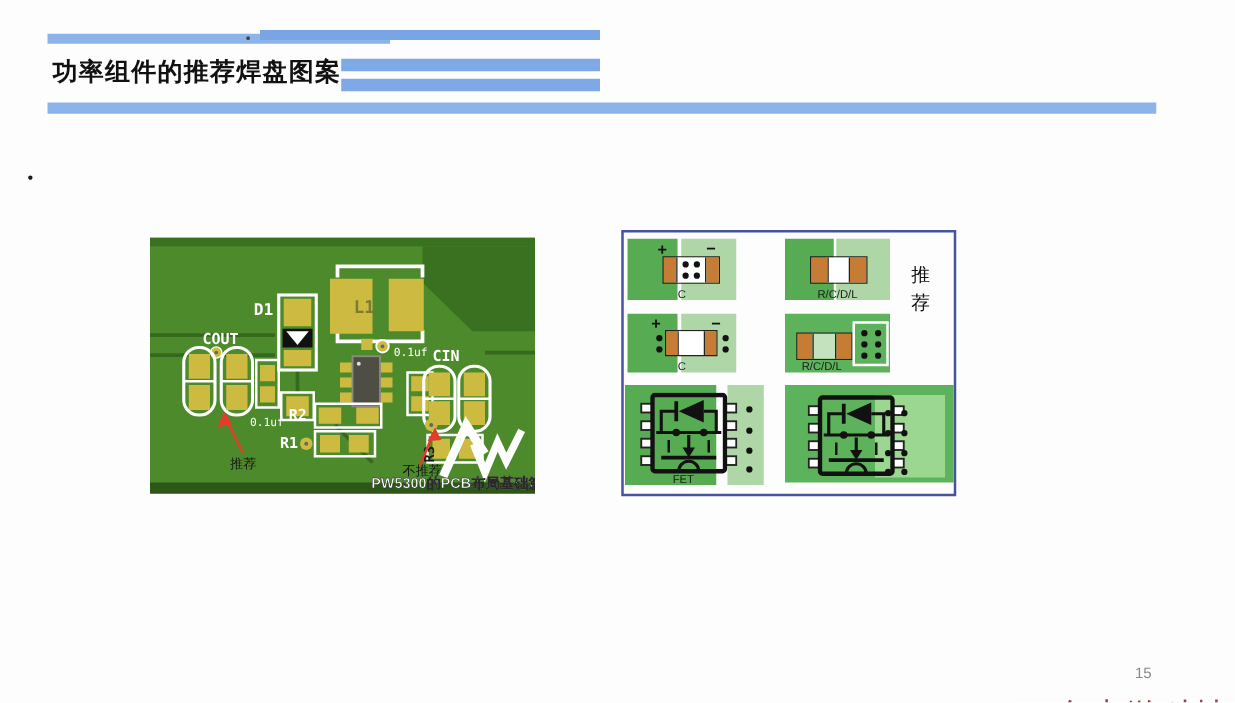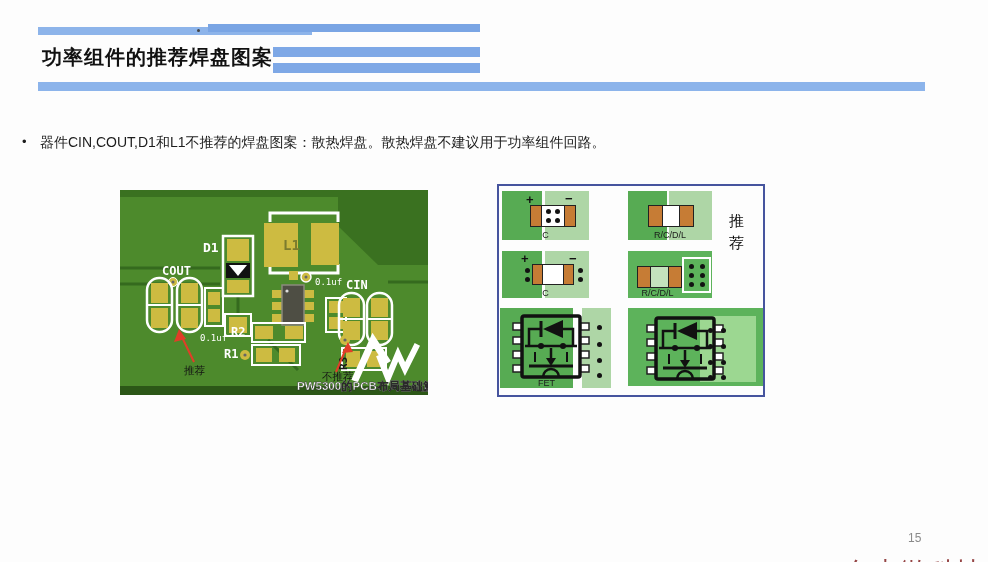--- a/index.html
+++ b/index.html
@@ -43,21 +43,20 @@
   <div class="bar" style="left:208px;top:24px;width:272px;height:8px;background:#7aa5e4;"></div>
   <div class="stray-dot"></div>
   <div class="bar" style="left:273px;top:47px;width:207px;height:10px;background:#7ea8e6;"></div>
   <div class="bar" style="left:273px;top:63px;width:207px;height:10px;background:#7ea8e6;"></div>
   <div class="bar" style="left:38px;top:82px;width:887px;height:9px;background:#8cb4eb;"></div>
 
   <h1 class="title">功率组件的推荐焊盘图案</h1>
 
   <div class="bullet-row">
     <span class="bullet-marker">•</span>
-    <span>器件CIN,COUT,D1和L1不推荐的焊盘图案：散热焊盘。散热焊盘不建议用于功率组件回路。</span>
   </div>
 
   <svg class="pcb-svg" viewBox="0 0 308 205">
 
     <rect x="0" y="0" width="308" height="205" fill="#4d8a2c"></rect>
     <rect x="0" y="0" width="308" height="7" fill="#3a7120"></rect>
     <polygon points="218,7 308,7 308,75 258,75 218,36" fill="#3a7120"></polygon>
     <rect x="0" y="196" width="308" height="9" fill="#2c5717"></rect>
 
     <g stroke="#356a1e" stroke-width="3">

